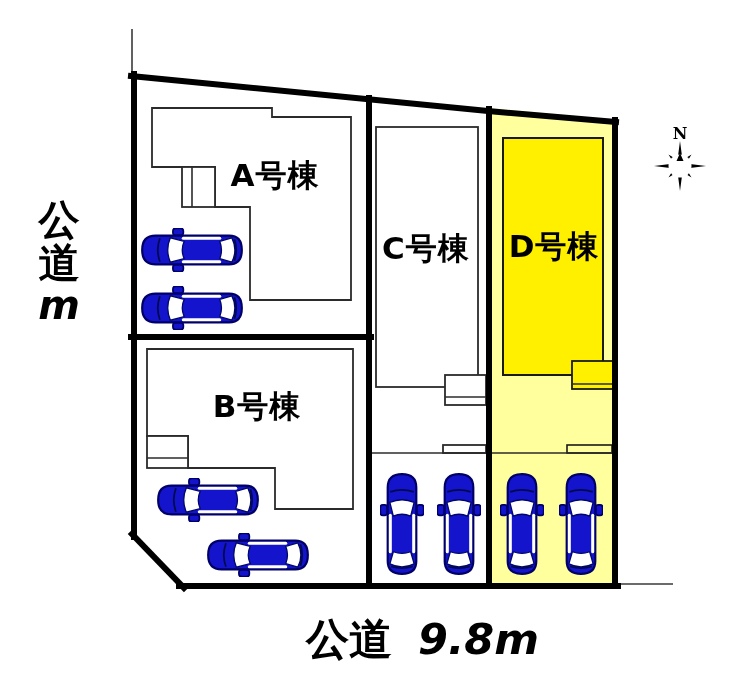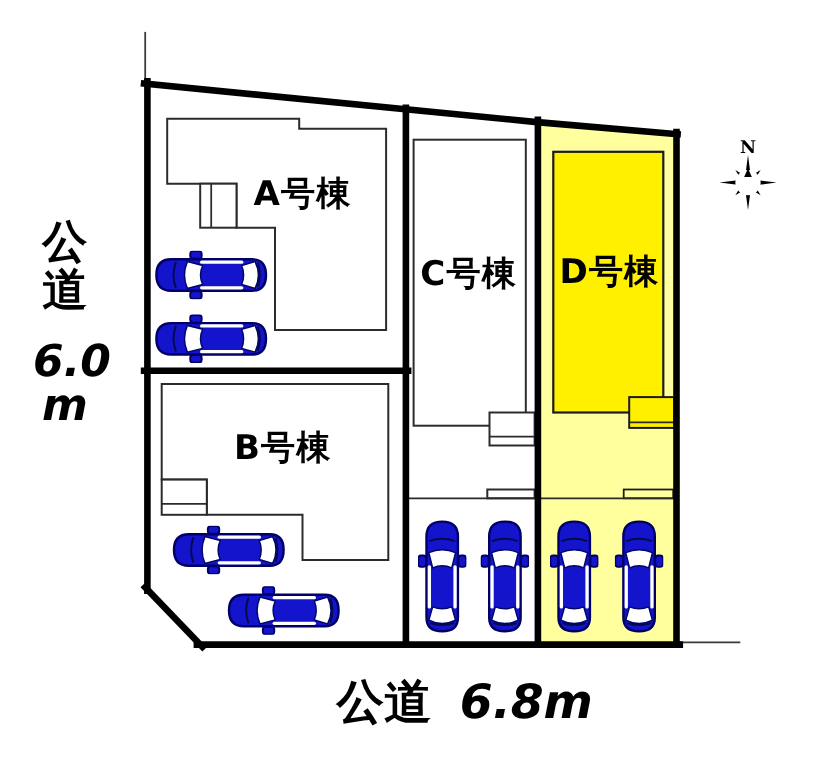--- a/index.html
+++ b/index.html
@@ -136,22 +136,21 @@
       <path fill="#000" d="M0,-25 L2.5,-6 L11.5,-11.5 L6,-2.5 L26,0 L6,2.5 L11.5,11.5 L2.5,6
                L0,25 L-2.5,6 L-11.5,11.5 L-6,2.5 L-26,0 L-6,-2.5 L-11.5,-11.5 L-2.5,-6 Z"></path>
       <circle cx="0" cy="0" r="11.5" fill="#fff"></circle>
       <polygon points="0,-13 -3.5,-5 3.5,-5" fill="#000"></polygon>
       <text class="north-label" x="0" y="-27">N</text>
     </g>
   </svg>
 
   <div class="road-left">
     <div class="rname">公道</div>
-    <div class="rsize">6.0</div>
     <div class="runit">m</div>
   </div>
 
   <div class="road-bottom">
     <span class="rname">公道</span>
-    <span class="rsize">6.8m</span>
+    <span class="rsize">9.8m</span>
   </div>
 
 </div>
 
 </body></html>

